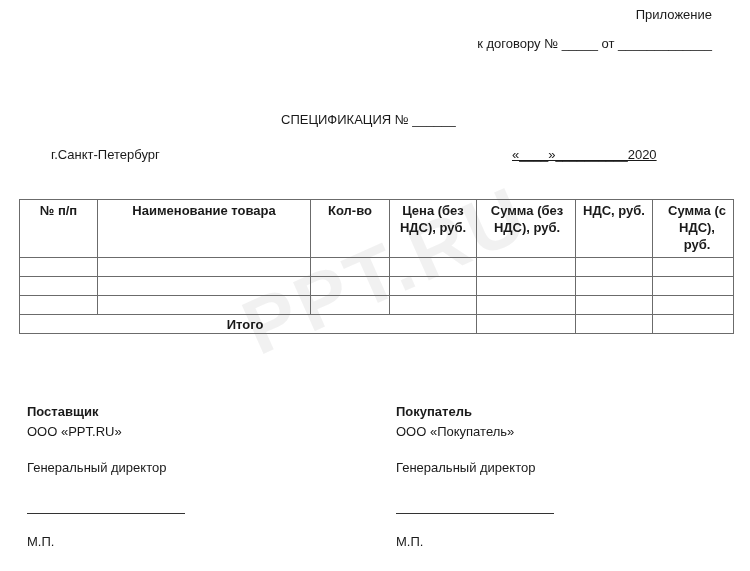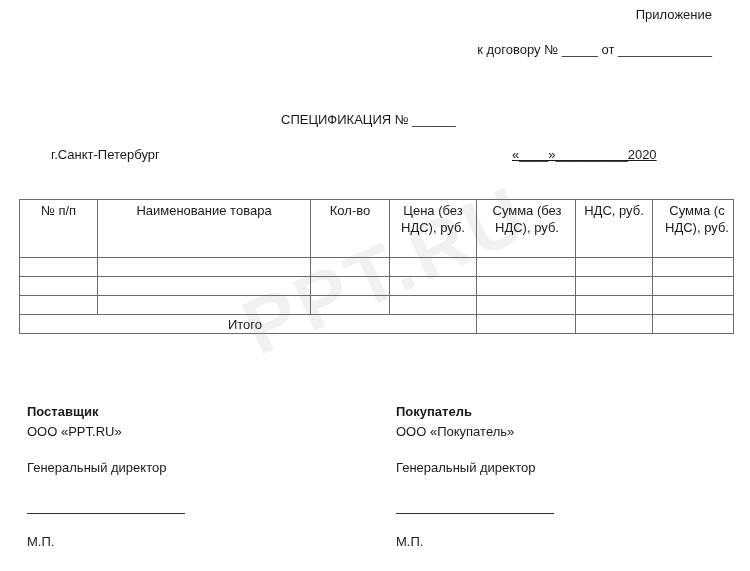--- a/index.html
+++ b/index.html
@@ -3,35 +3,35 @@
 <meta charset="utf-8">
 <style>
   html, body { margin:0; padding:0; background:#ffffff; }
   body { width:750px; height:571px; position:relative; overflow:hidden;
          font-family:"Liberation Sans", "DejaVu Sans", sans-serif; color:#1a1a1a; font-size:13px; }
   .abs { position:absolute; white-space:nowrap; }
   .right { text-align:center; }
   .bold { font-weight:bold; }
 
   table.spec { position:absolute; left:19px; top:199px; border-collapse:collapse; table-layout:fixed; width:714px; }
-  table.spec td, table.spec th { border:1px solid #6b6b6b; padding:0; font-weight:normal; font-size:13px; color:#1a1a1a; }
+  table.spec td, table.spec th { border:1px solid #6b6b6b; padding:0; font-weight:bold; font-size:13px; color:#1a1a1a; }
   table.spec th { height:55px; vertical-align:top; text-align:center; line-height:17px; padding-top:2px; }
   table.spec td { height:18px; }
   table.spec td.total-label { text-align:center; padding-right:6px; }
 
   .watermark { position:absolute; left:235px; top:225px; font-size:78px; font-weight:bold; color:#000;
                opacity:0.05; transform:rotate(-24deg); letter-spacing:4px; pointer-events:none; }
 
   .sigline { position:absolute; height:1px; background:#333; }
 </style>
 </head>
 <body>
 
 <div class="abs right" style="right:38px; top:7px;">Приложение</div>
-<div class="abs right" style="right:38px; top:42px;">к договору № _____ от _____________</div>
+<div class="abs right" style="right:38px; top:36px;">к договору № _____ от _____________</div>
 
 <div class="abs" style="left:281px; top:112px;">СПЕЦИФИКАЦИЯ № ______</div>
 <div class="abs" style="left:27px; top:147px;margin-left:24px;">г.Санкт-Петербург</div>
 <div class="abs" style="left:512px; top:147px;text-decoration:underline;">«____»__________2020</div>
 
 <div class="watermark">PPT.RU</div>
 
 <table class="spec">
   <colgroup>
     <col style="width:78px">

